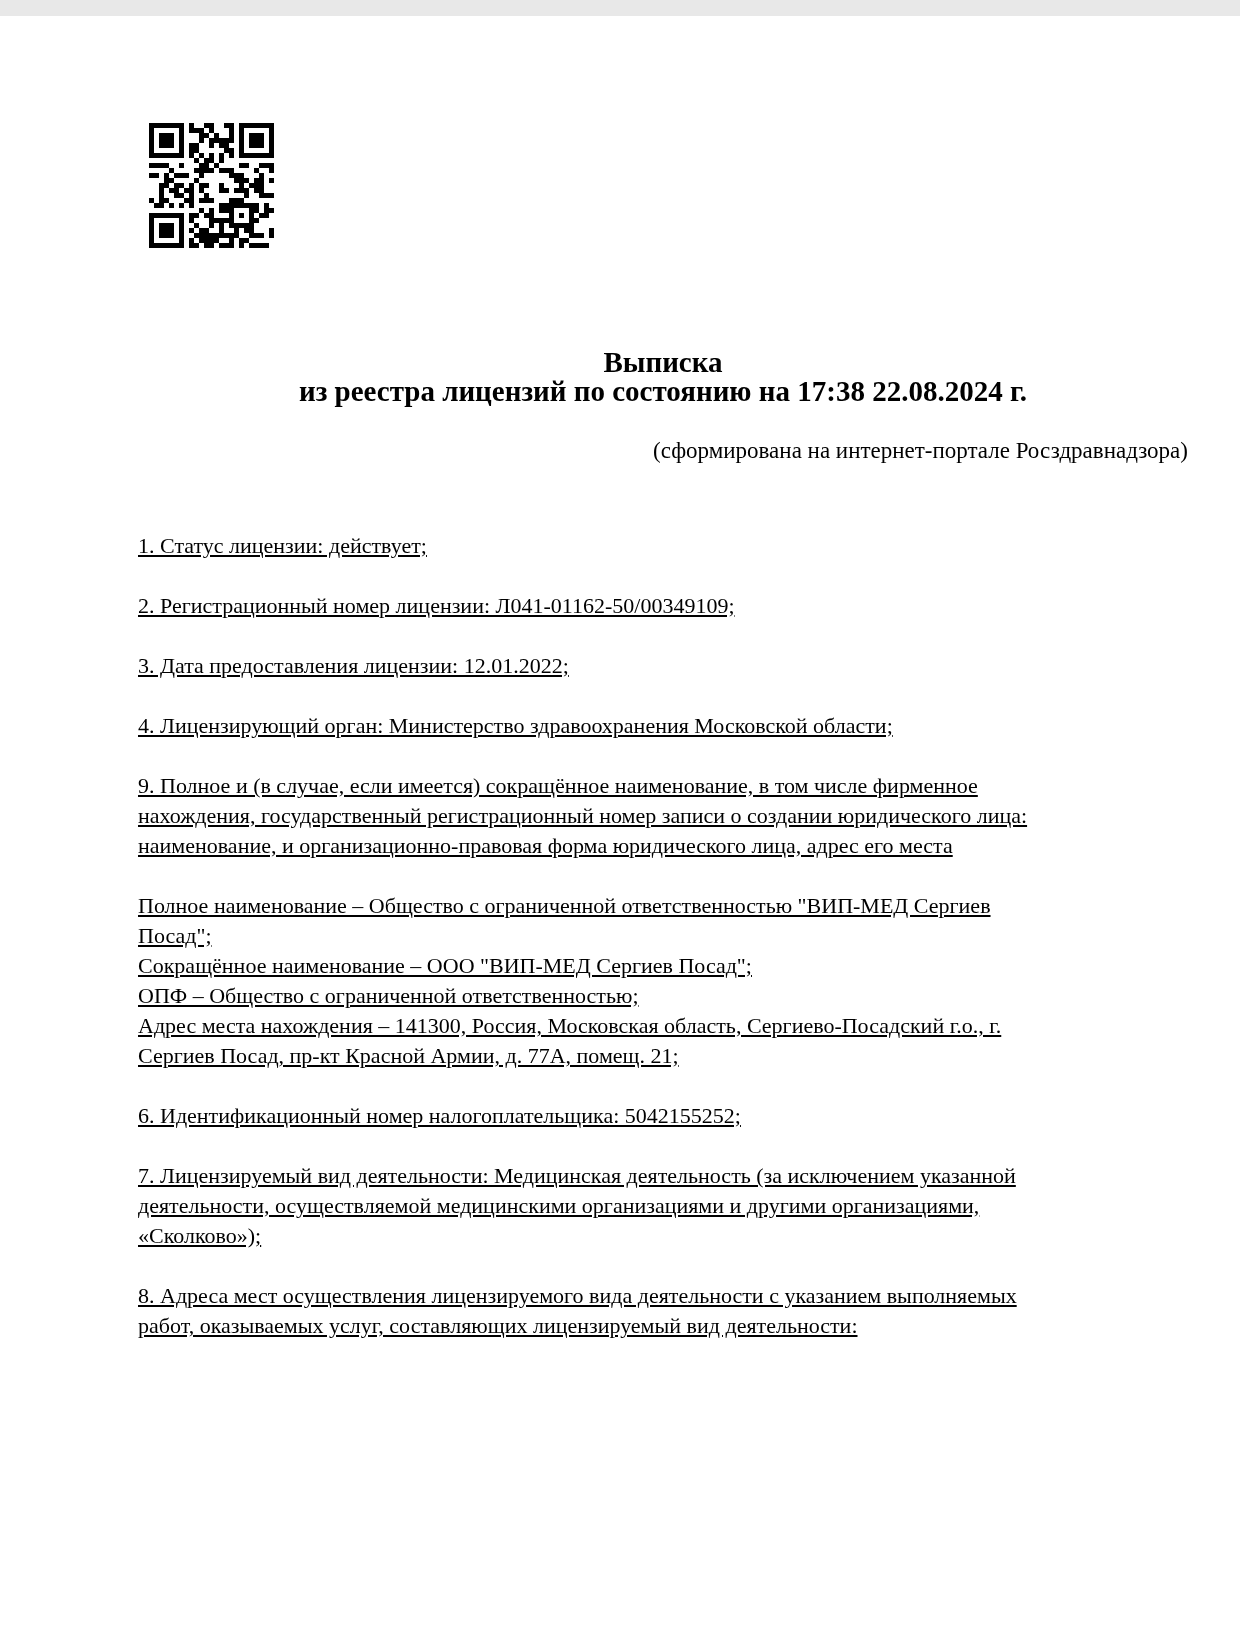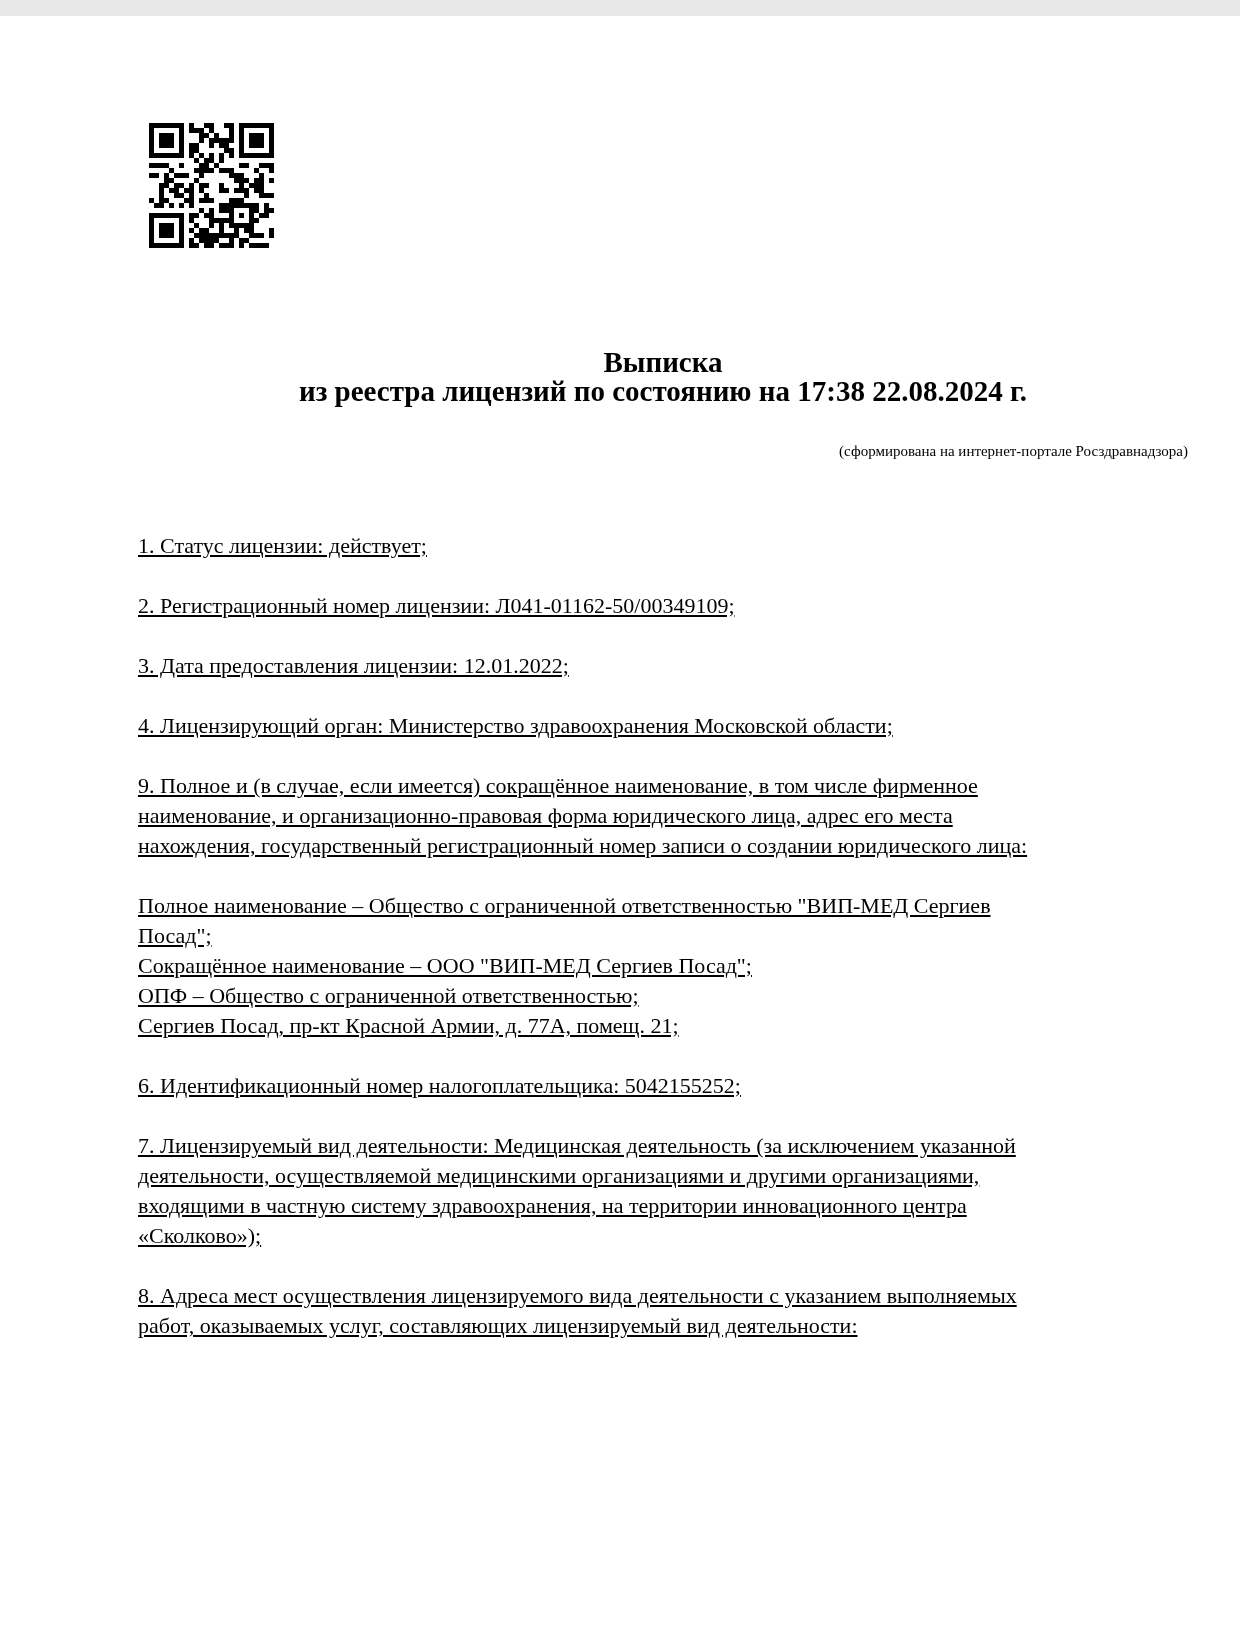--- a/index.html
+++ b/index.html
@@ -27,21 +27,21 @@
   }
   .title {
     text-align: center;
     font-weight: bold;
     font-size: 29px;
     line-height: 29px;
   }
   .note {
     margin-top: 33px;
     text-align: right;
-    font-size: 15px;
+    font-size: 23px;
     line-height: 24px;
   }
   .doc-body {
     margin-top: 68px;
     font-size: 22px;
     line-height: 30px;
     text-decoration: underline;
   }
   .para { margin-bottom: 30px; }
   .para:last-child { margin-bottom: 0; }
@@ -381,37 +381,37 @@
           <div class="line">2. Регистрационный номер лицензии: Л041-01162-50/00349109;</div>
         </div>
         <div class="para">
           <div class="line">3. Дата предоставления лицензии: 12.01.2022;</div>
         </div>
         <div class="para">
           <div class="line">4. Лицензирующий орган: Министерство здравоохранения Московской области;</div>
         </div>
         <div class="para">
           <div class="line">9. Полное и (в случае, если имеется) сокращённое наименование, в том числе фирменное</div>
+          <div class="line">нахождения, государственный регистрационный номер записи о создании юридического лица:</div>
           <div class="line">наименование, и организационно-правовая форма юридического лица, адрес его места</div>
-          <div class="line">нахождения, государственный регистрационный номер записи о создании юридического лица:</div>
         </div>
         <div class="para">
           <div class="line">Полное наименование – Общество с ограниченной ответственностью "ВИП-МЕД Сергиев</div>
           <div class="line">Посад";</div>
           <div class="line">Сокращённое наименование – ООО "ВИП-МЕД Сергиев Посад";</div>
           <div class="line">ОПФ – Общество с ограниченной ответственностью;</div>
+          <div class="line">Адрес места нахождения – 141300, Россия, Московская область, Сергиево-Посадский г.о., г.</div>
           <div class="line">Сергиев Посад, пр-кт Красной Армии, д. 77А, помещ. 21;</div>
         </div>
         <div class="para">
           <div class="line">6. Идентификационный номер налогоплательщика: 5042155252;</div>
         </div>
         <div class="para">
           <div class="line">7. Лицензируемый вид деятельности: Медицинская деятельность (за исключением указанной</div>
           <div class="line">деятельности, осуществляемой медицинскими организациями и другими организациями,</div>
-          <div class="line">входящими в частную систему здравоохранения, на территории инновационного центра</div>
           <div class="line">«Сколково»);</div>
         </div>
         <div class="para">
           <div class="line">8. Адреса мест осуществления лицензируемого вида деятельности с указанием выполняемых</div>
           <div class="line">работ, оказываемых услуг, составляющих лицензируемый вид деятельности:</div>
         </div>
       </div>
   </div>
 </div>
 

